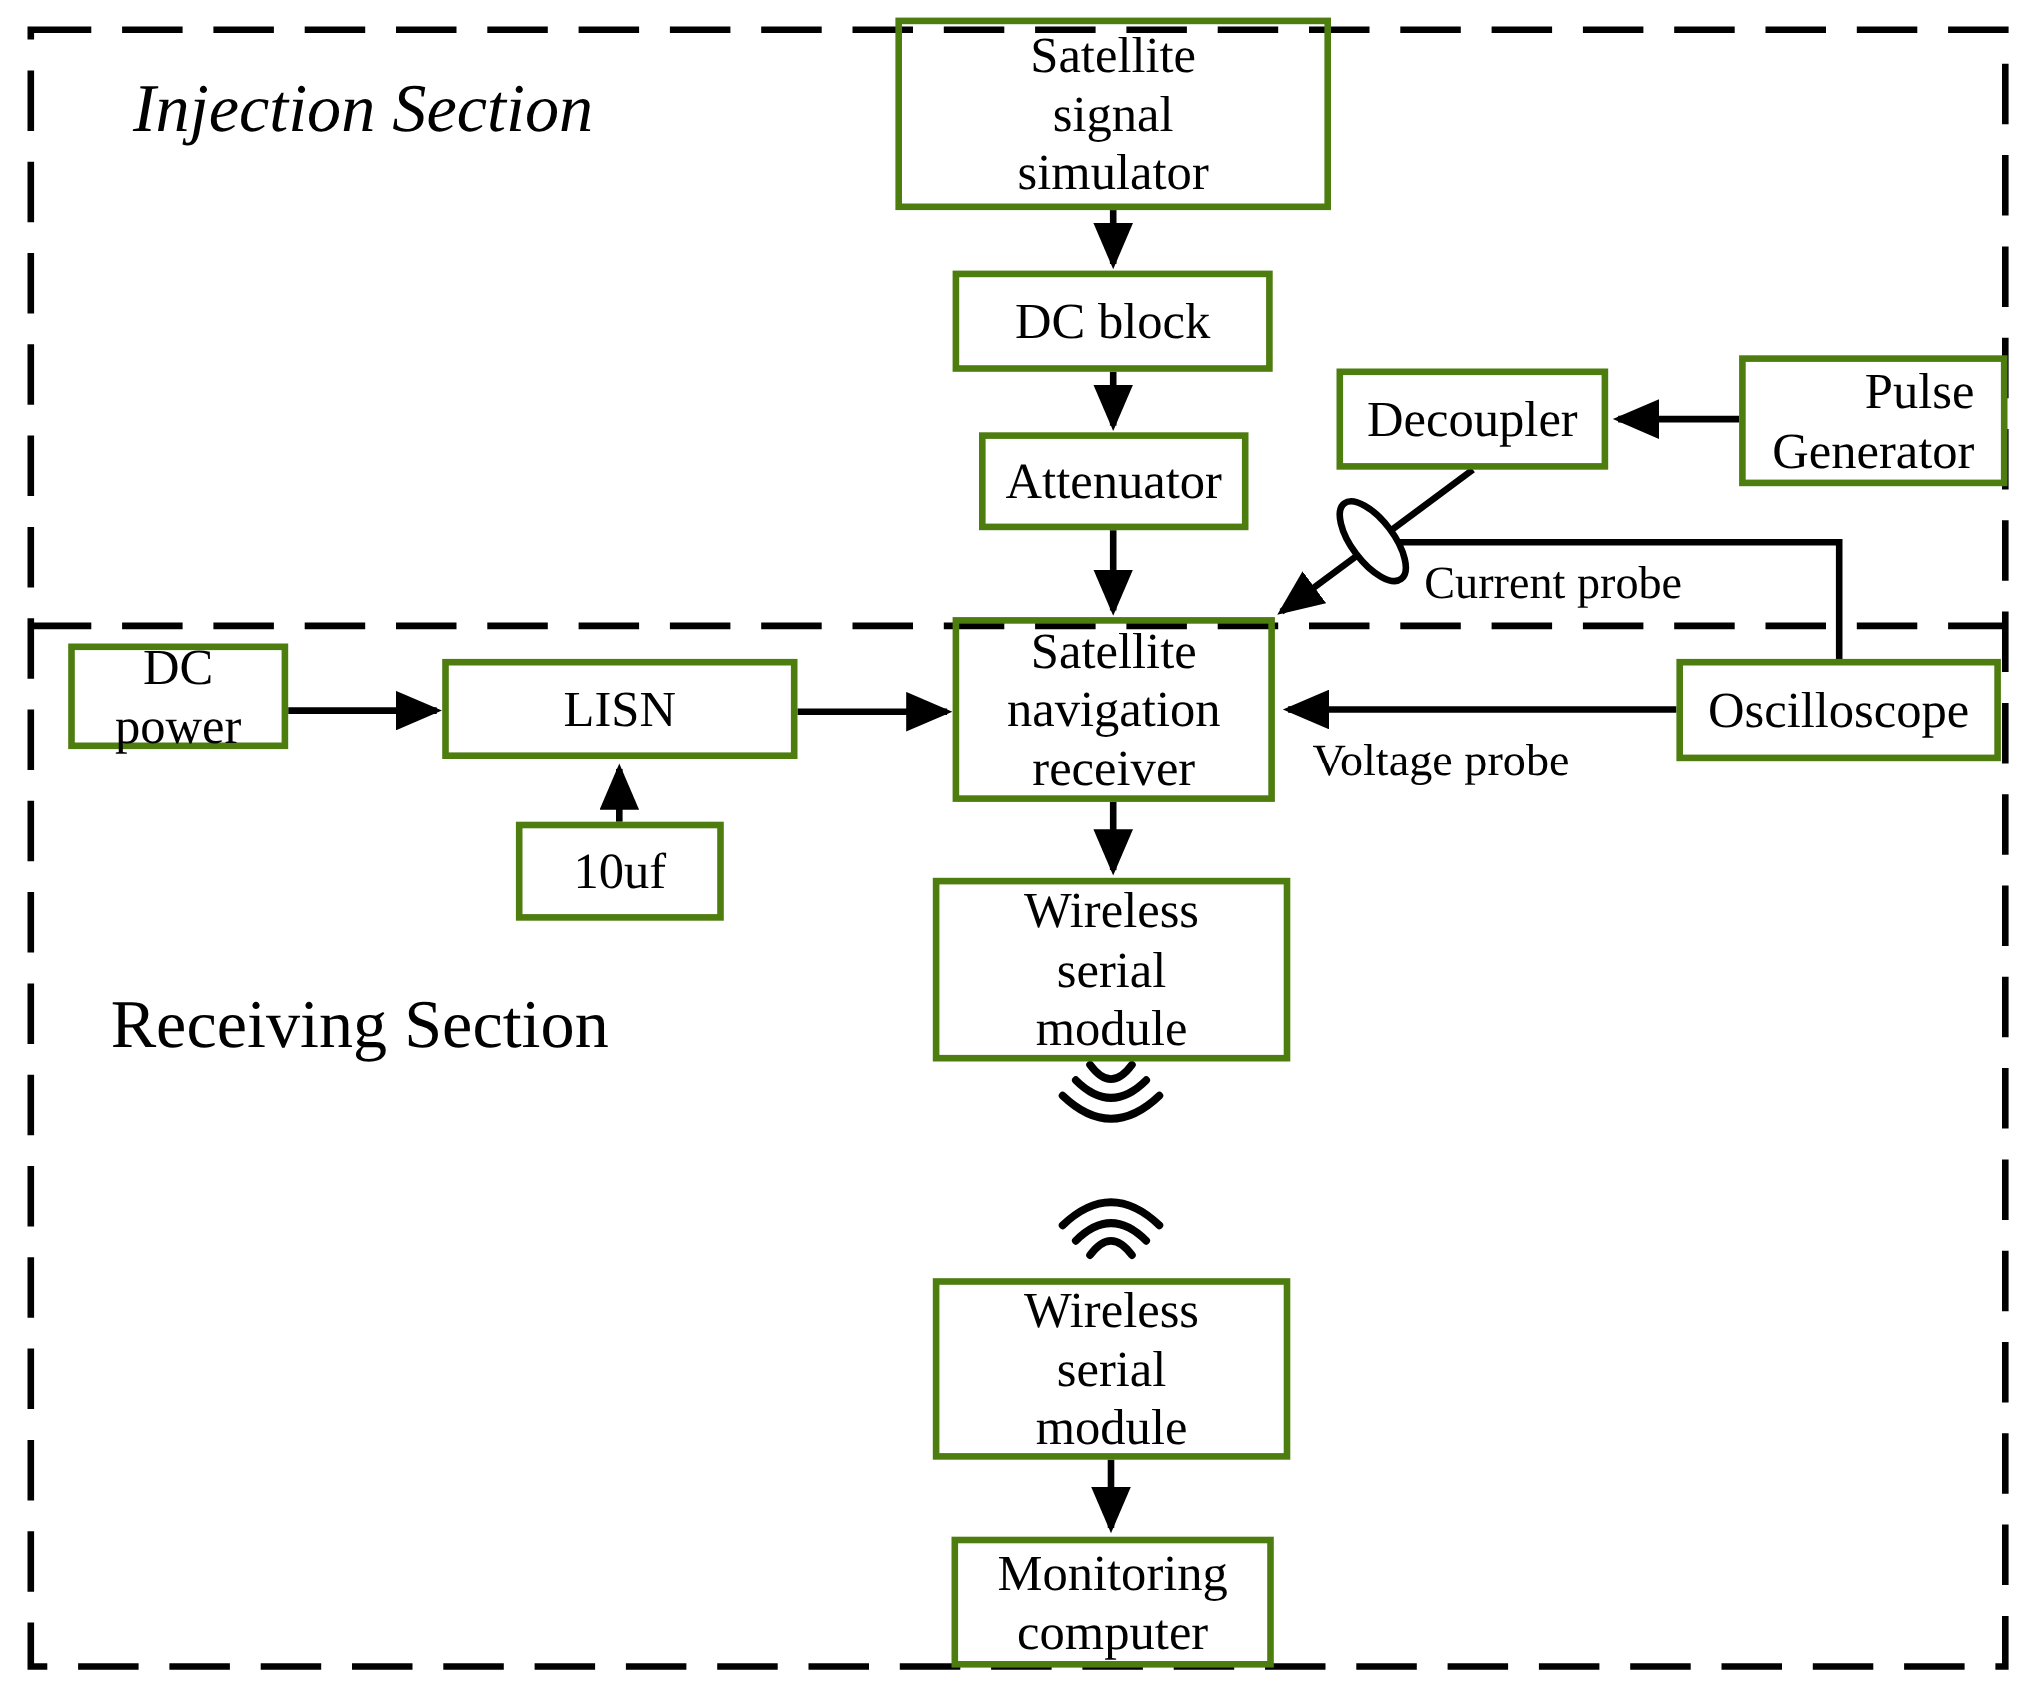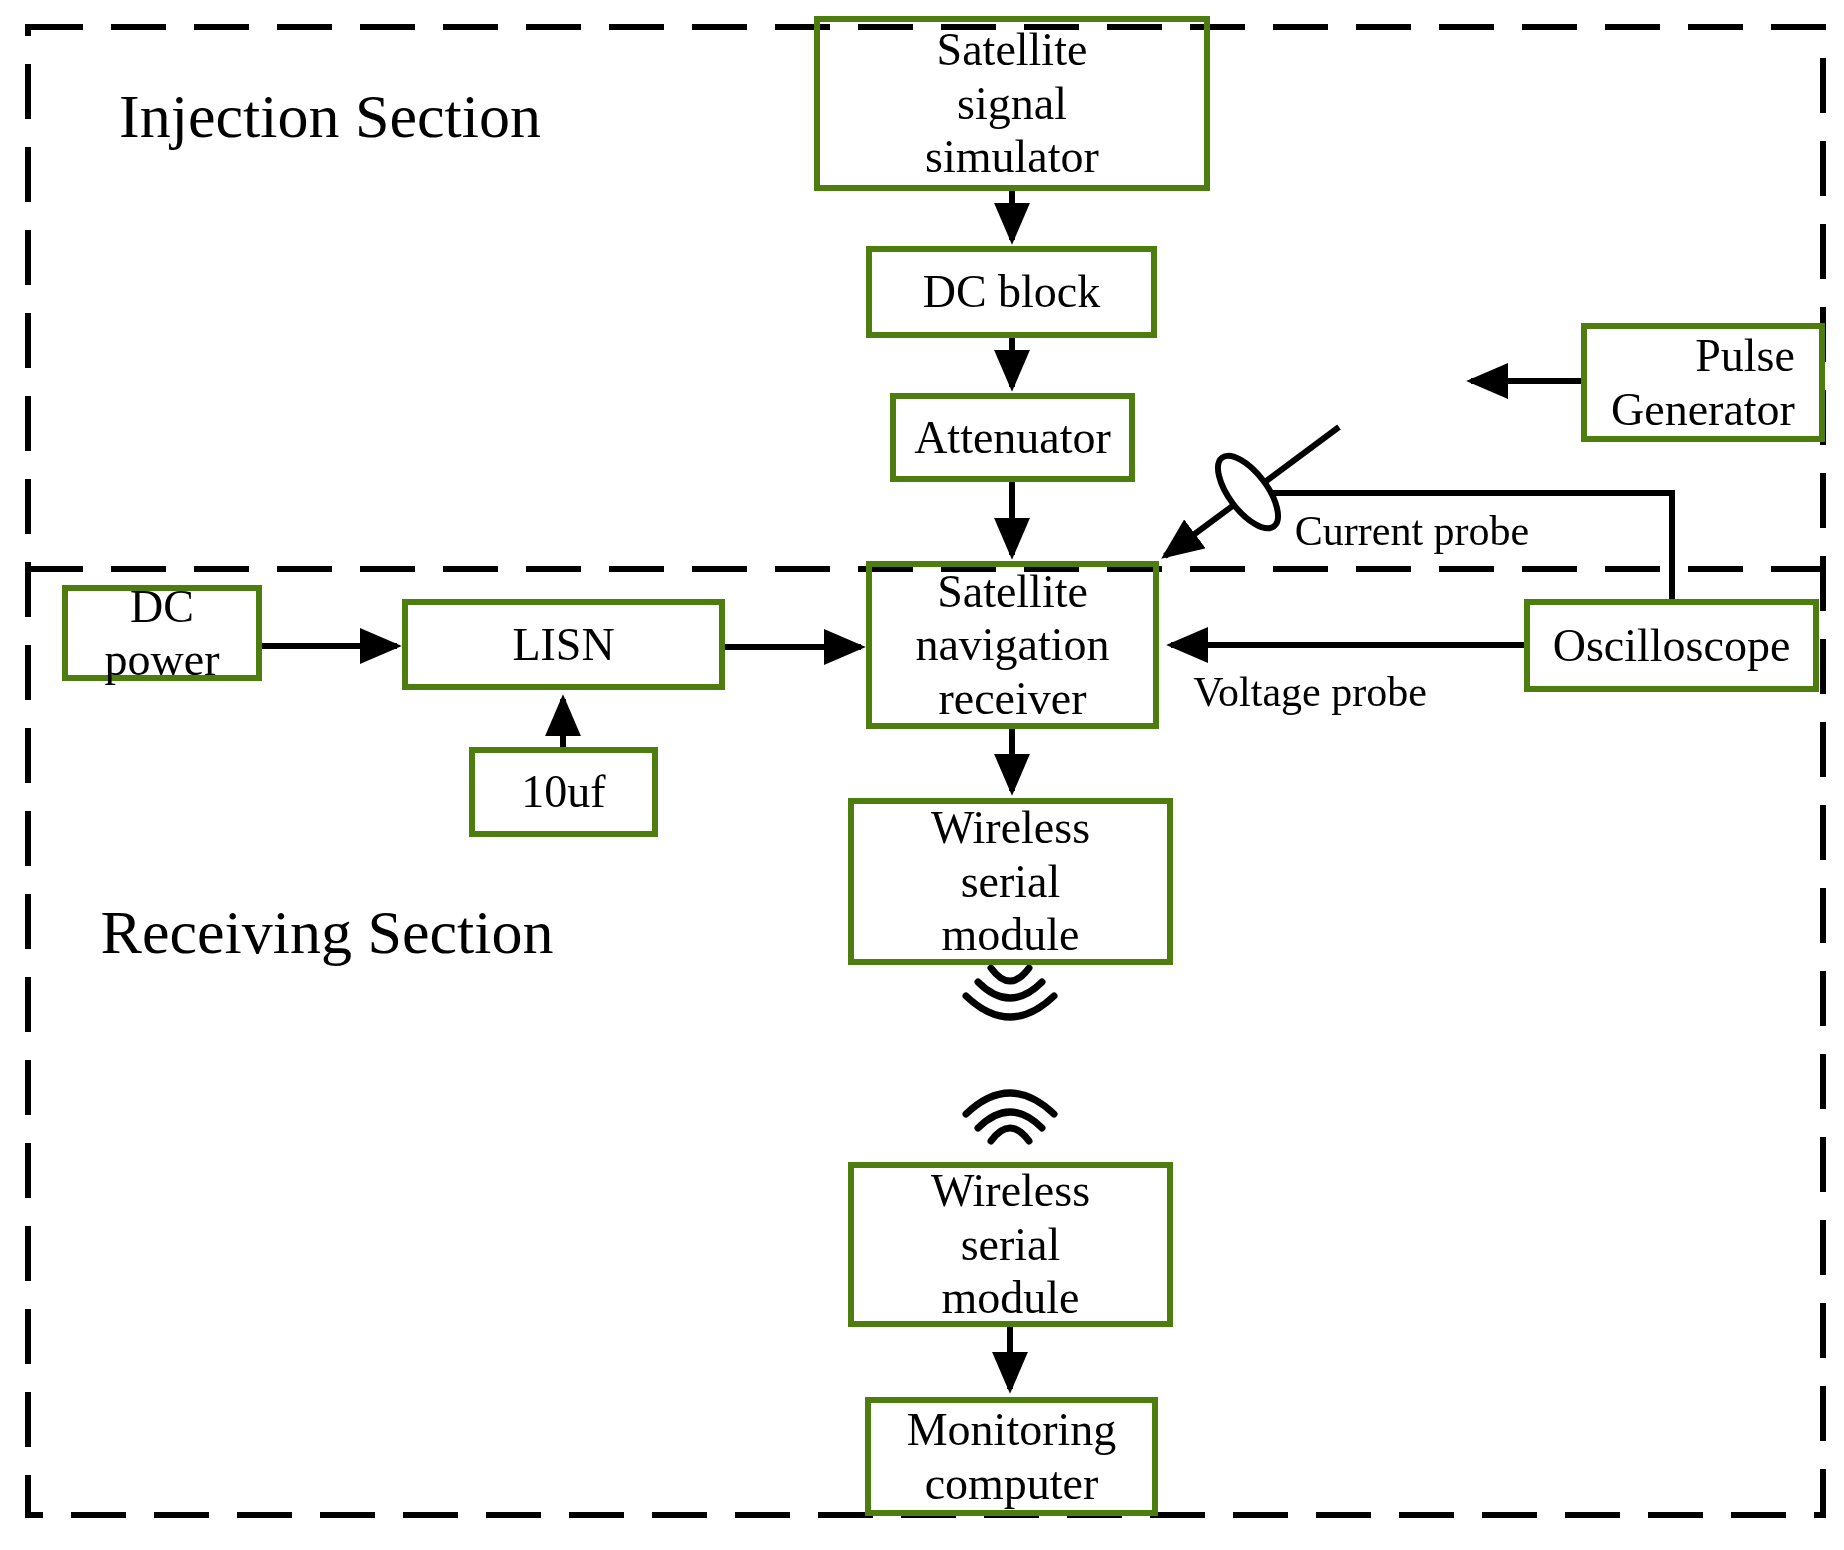--- a/index.html
+++ b/index.html
@@ -68,34 +68,35 @@
     <g stroke="#000" stroke-width="7" fill="none" stroke-linecap="round">
       <path d="M 991,968 Q 1010,994 1029,968"></path>
       <path d="M 978,982 Q 1010,1014 1042,982"></path>
       <path d="M 966,996 Q 1010,1038 1054,996"></path>
       <path d="M 966,1114 Q 1010,1072 1054,1114"></path>
       <path d="M 978,1128 Q 1010,1096 1042,1128"></path>
       <path d="M 991,1141 Q 1010,1115 1029,1141"></path>
     </g>
   </svg>
 
-  <div class="floating-label section-label" style="left:330px;top:116px;">Injection Section</div>
+  <div class="floating-label section-label" style="left:330px;top:100px;font-style:italic;">Injection Section</div>
   <div class="floating-label section-label" style="left:327px;top:932px;">Receiving Section</div>
 
   <div class="floating-label probe-label" style="left:1412px;top:531px;">Current probe</div>
   <div class="floating-label probe-label" style="left:1310px;top:678px;margin-top:14px;">Voltage probe</div>
 
   <div class="box" style="left:814px;top:16px;width:396px;height:175px;">Satellite
 signal
 simulator</div>
 
   <div class="box" style="left:866px;top:246px;width:291px;height:92px;">DC block</div>
 
   <div class="box" style="left:890px;top:393px;width:245px;height:89px;">Attenuator</div>
 
+  <div class="box" style="left:1215px;top:335px;width:247px;height:92px;">Decoupler</div>
 
   <div class="box" style="left:1581px;top:323px;width:244px;height:119px;text-align:right;">Pulse
 Generator</div>
 
   <div class="box" style="left:866px;top:561px;width:293px;height:168px;">Satellite
 navigation
 receiver</div>
 
   <div class="box" style="left:62px;top:585px;width:200px;height:96px;">DC
 power</div>

